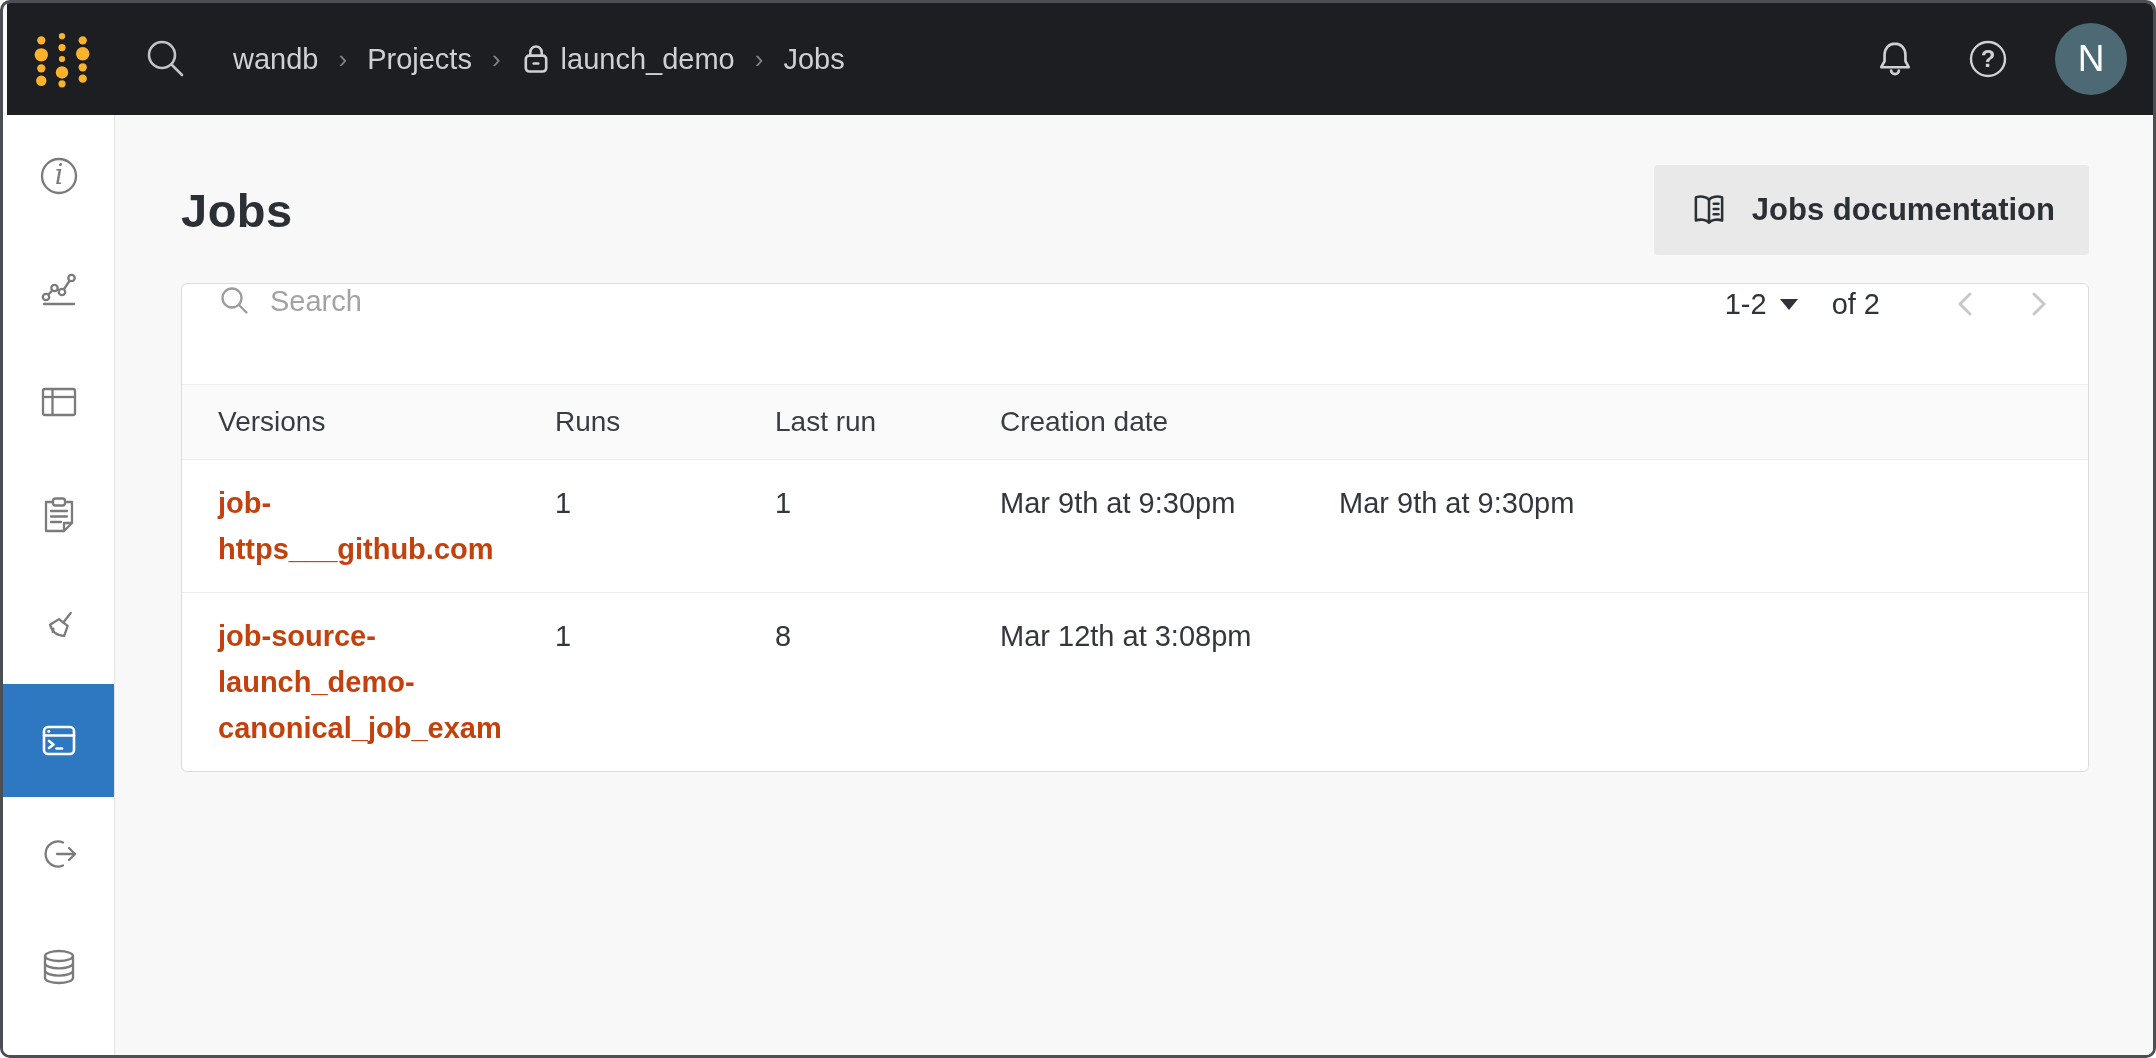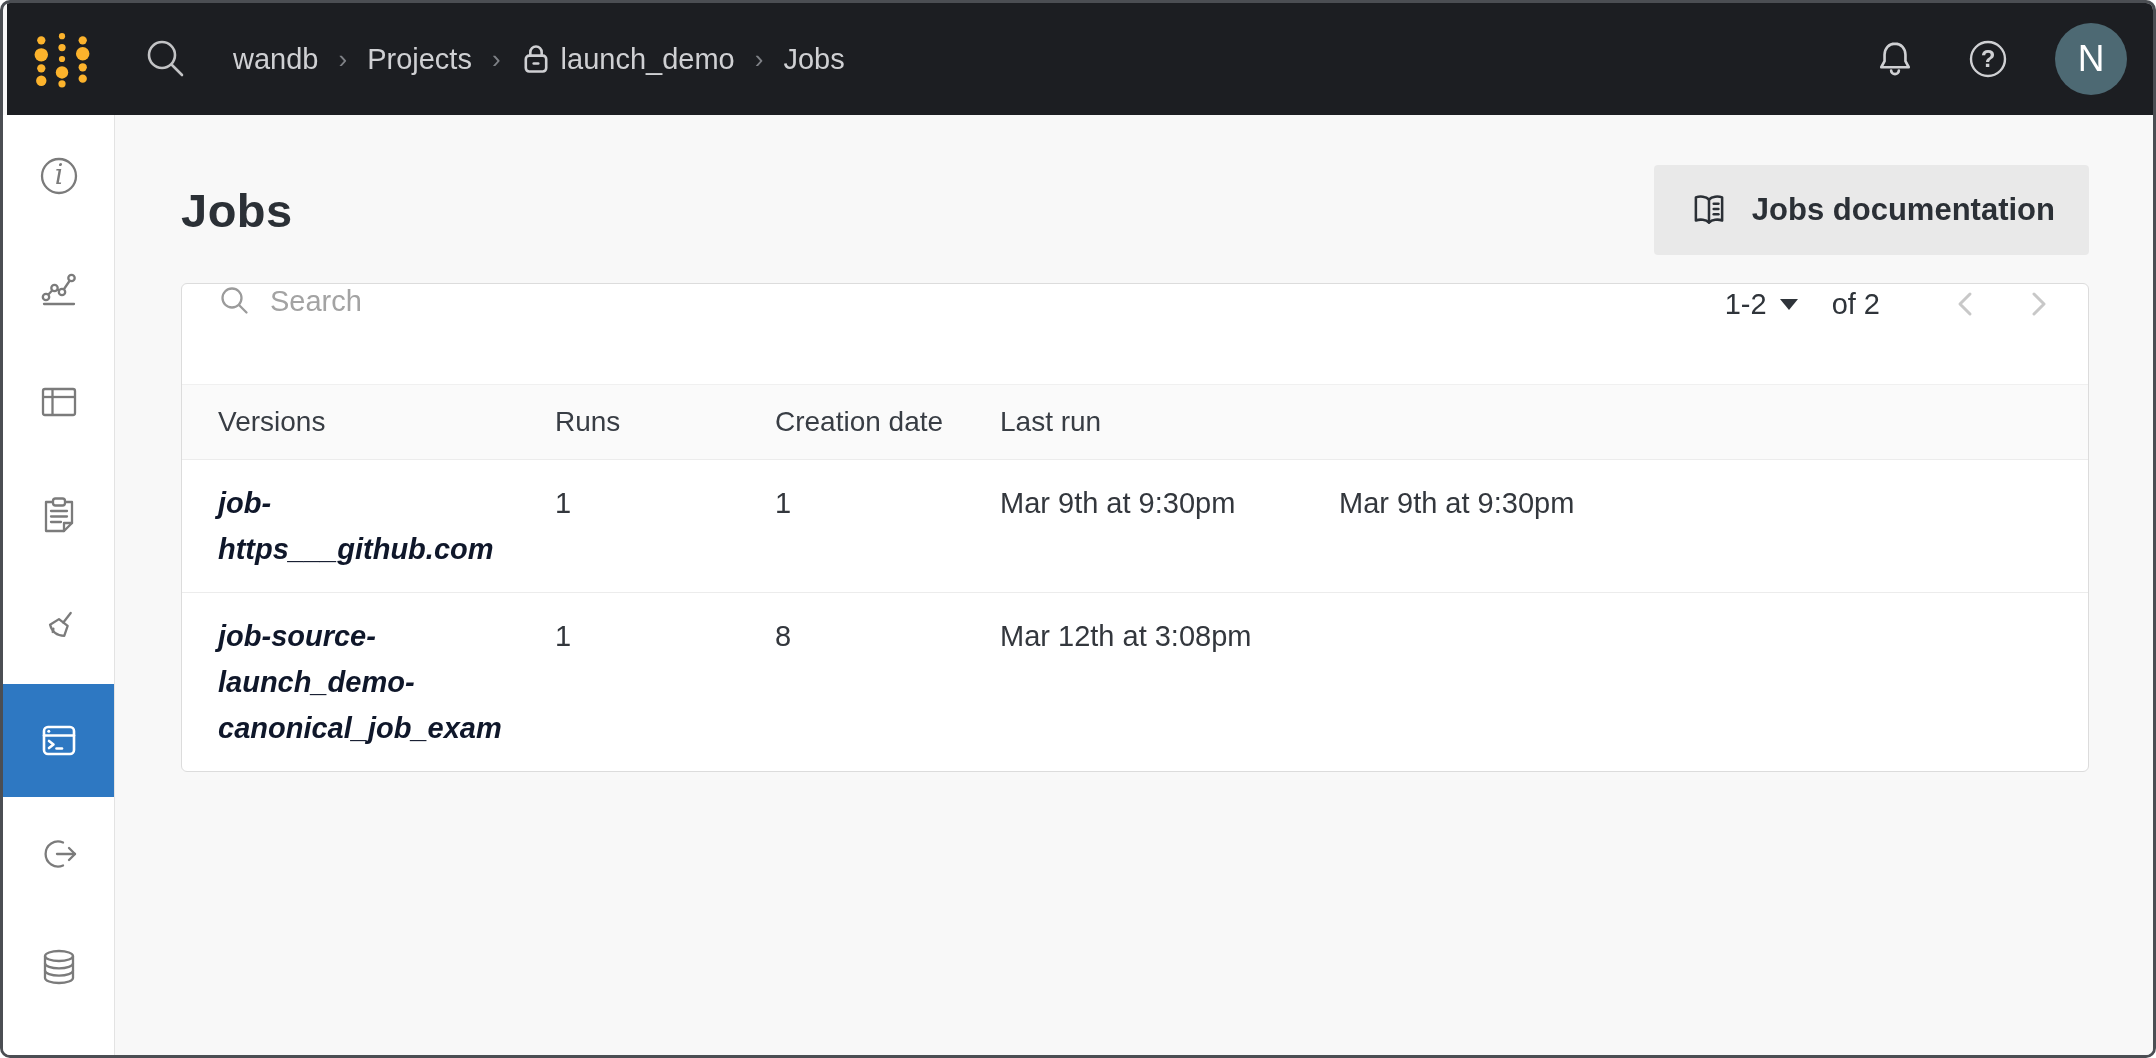--- a/index.html
+++ b/index.html
@@ -54,22 +54,22 @@
   .of-label{font-size:29px;color:#2f343a;margin-left:34px;}
   .pg-chev{margin-left:48px;cursor:pointer;}
   .pg-chev.first{margin-left:72px;}
   .thead,.trow{display:grid;grid-template-columns:337px 220px 225px 339px 1fr;
     padding:0 36px;}
   .thead{background:#fafafa;height:74px;align-items:center;border-top:1px solid #f0f0f0;
     border-bottom:1px solid #ececec;font-size:28px;color:#383d44;}
   .trow{padding:20px 36px;border-bottom:1px solid #ececec;font-size:29px;color:#33373d;
     line-height:46px;align-items:start;}
   .trow:last-child{border-bottom:none;}
-  .job-link{color:#0f172a;font-weight:700;max-width:322px;display:inline-block;
-    overflow-wrap:break-word;cursor:pointer;text-decoration:none;font-style:italic;}
+  .job-link{color:#c2410c;font-weight:700;max-width:322px;display:inline-block;
+    overflow-wrap:break-word;cursor:pointer;text-decoration:none;}
 </style>
 </head>
 <body>
 
 <div class="frame">
 
   <div class="topbar">
     <svg class="logo" viewBox="0 0 56 56">
       <g fill="#fcb32c">
         <circle cx="8" cy="10" r="4"></circle>
@@ -247,22 +247,22 @@
             <svg width="26" height="40" viewBox="0 0 26 40" fill="none" stroke="#c8c8c8" stroke-width="3" stroke-linecap="round" stroke-linejoin="round">
               <polyline points="8,10 18,20 8,30"></polyline>
             </svg>
           </span>
         </div>
       </div>
 
       <div class="thead">
         <span>Versions</span>
         <span>Runs</span>
+        <span>Last run</span>
         <span>Creation date</span>
-        <span>Last run</span>
       </div>
 
       <div class="trow">
         <span><a class="job-link">job-https___github.com</a></span>
         <span>1</span>
         <span>1</span>
         <span>Mar 9th at 9:30pm</span>
         <span>Mar 9th at 9:30pm</span>
       </div>
 

